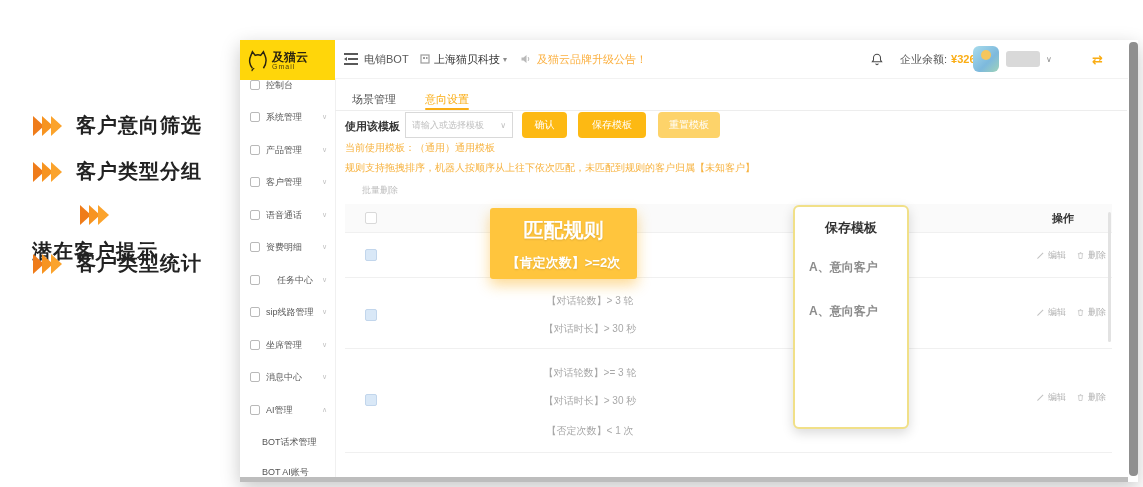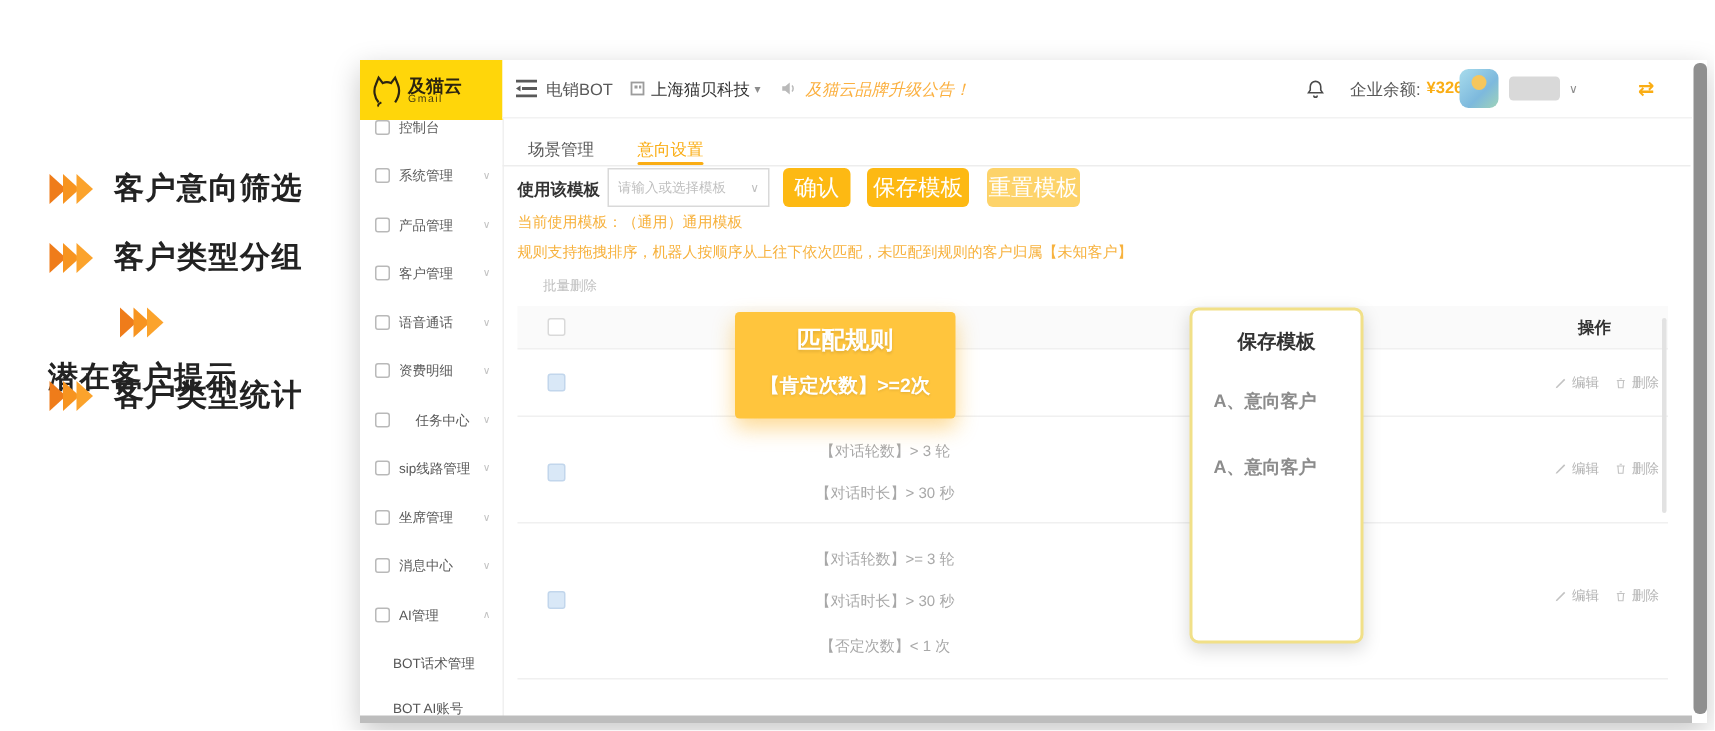--- a/index.html
+++ b/index.html
@@ -27,41 +27,41 @@
   .slabel{font-size:9px;color:#595959;margin-left:6px;white-space:nowrap;}
   .schev{position:absolute;right:8px;font-size:7px;color:#c2c2c2;}
   .ssub .slabel{margin-left:22px;color:#555;}
 
   
   .topbar{position:absolute;left:95px;right:10px;top:0;height:38px;border-bottom:1px solid #f2f2f2;background:#fff;}
   .tb{position:absolute;top:0;height:38px;display:flex;align-items:center;}
   .tb-product{font-size:11px;color:#595959;}
   .tb-company{font-size:11px;color:#333;}
   .tb-caret{font-size:8px;color:#8c8c8c;margin-left:3px;}
-  .tb-announce{font-size:11px;color:#fbb040;white-space:nowrap;font-style:italic;}
+  .tb-announce{font-size:11px;color:#fbb040;white-space:nowrap;}
   .tb-balance-l{font-size:11px;color:#595959;}
   .tb-balance-v{font-size:11px;color:#faad14;font-weight:bold;margin-left:4px;}
   .avatar{width:26px;height:26px;border-radius:6px;background:linear-gradient(135deg,#a8dcec 0%,#7db9dd 60%,#9fd3b9 100%);position:relative;overflow:hidden;}
   .avatar i{position:absolute;left:8px;top:4px;width:10px;height:10px;border-radius:50%;background:#f6c65c;}
   .nameblock{width:34px;height:16px;background:#d9d9d9;border-radius:3px;}
   .swap{font-size:13px;color:#faad14;font-weight:bold;}
 
   
   .tab{position:absolute;font-size:11px;cursor:pointer;white-space:nowrap;}
   .tab.inactive{color:#595959;}
   .tab.active{color:#faad14;}
   .tab-underline{position:absolute;height:2px;background:#faad14;border-radius:1px;}
   .tabs-border{position:absolute;height:1px;background:#ededed;}
 
   
   .tpl-label{position:absolute;font-size:11px;font-weight:bold;color:#333;white-space:nowrap;}
   .select{position:absolute;width:108px;height:26px;border:1px solid #d9d9d9;border-radius:0;background:#fff;box-sizing:border-box;display:flex;align-items:center;padding:0 6px;}
   .select .ph{font-size:9px;color:#bfbfbf;flex:1;white-space:nowrap;overflow:hidden;}
   .select .car{font-size:8px;color:#bfbfbf;}
-  .btn{position:absolute;height:26px;border:none;border-radius:4px;background:#fdb913;color:#fff;font-size:15px;
+  .btn{position:absolute;height:26px;border:none;border-radius:4px;background:#fdb913;color:#fff;font-size:10px;
        display:flex;align-items:center;justify-content:center;cursor:pointer;white-space:nowrap;padding:0 10px;box-sizing:border-box;
        font-family:inherit;}
   .btn.light{background:#fdd36a;}
 
   .note{position:absolute;font-size:10px;color:#f7b23e;white-space:nowrap;}
   .batch-del{position:absolute;font-size:9px;color:#bfbfbf;cursor:pointer;}
 
   
   .thead{position:absolute;background:#fafafa;}
   .th-op{position:absolute;font-size:11px;font-weight:bold;color:#333;text-align:center;}
@@ -70,21 +70,21 @@
   .cbx.plain{background:#fff;border:1px solid #d9d9d9;}
   .cbx.soft{background:#d9e8f7;border:1px solid #c2d6ec;}
   .rule{position:absolute;width:300px;text-align:center;font-size:10px;color:#a8a8a8;white-space:nowrap;}
   .acts{position:absolute;display:flex;gap:10px;align-items:center;}
   .act{display:flex;align-items:center;gap:3px;font-size:9px;color:#b3b3b3;cursor:pointer;white-space:nowrap;}
   .tbl-scroll{position:absolute;width:3px;background:#e2e2e2;border-radius:2px;}
 
   
   .co-rule{position:absolute;background:#ffc53d;border-radius:3px;box-shadow:0 6px 14px rgba(250,173,20,.45);
            display:flex;flex-direction:column;align-items:center;z-index:5;}
-  .co-rule .t{font-size:16px;font-weight:bold;color:#fff;margin-top:9px;text-shadow:0 1px 2px rgba(0,0,0,.12);}
+  .co-rule .t{font-size:20px;font-weight:bold;color:#fff;margin-top:9px;text-shadow:0 1px 2px rgba(0,0,0,.12);}
   .co-rule .c{font-size:13px;font-weight:bold;color:#fff;margin-top:10px;text-shadow:0 1px 2px rgba(0,0,0,.12);}
   .co-intent{position:absolute;background:#fff;border:2px solid #f1e088;border-radius:6px;
              box-shadow:0 4px 12px rgba(0,0,0,.15);z-index:5;}
   .co-intent .t{position:absolute;left:0;right:0;top:12px;text-align:center;font-size:13px;font-weight:bold;color:#333;}
   .co-intent .it{position:absolute;left:14px;font-size:12px;font-weight:600;color:#8c8c8c;white-space:nowrap;}
 </style>
 </head>
 <body>
 
 <div class="stage">

